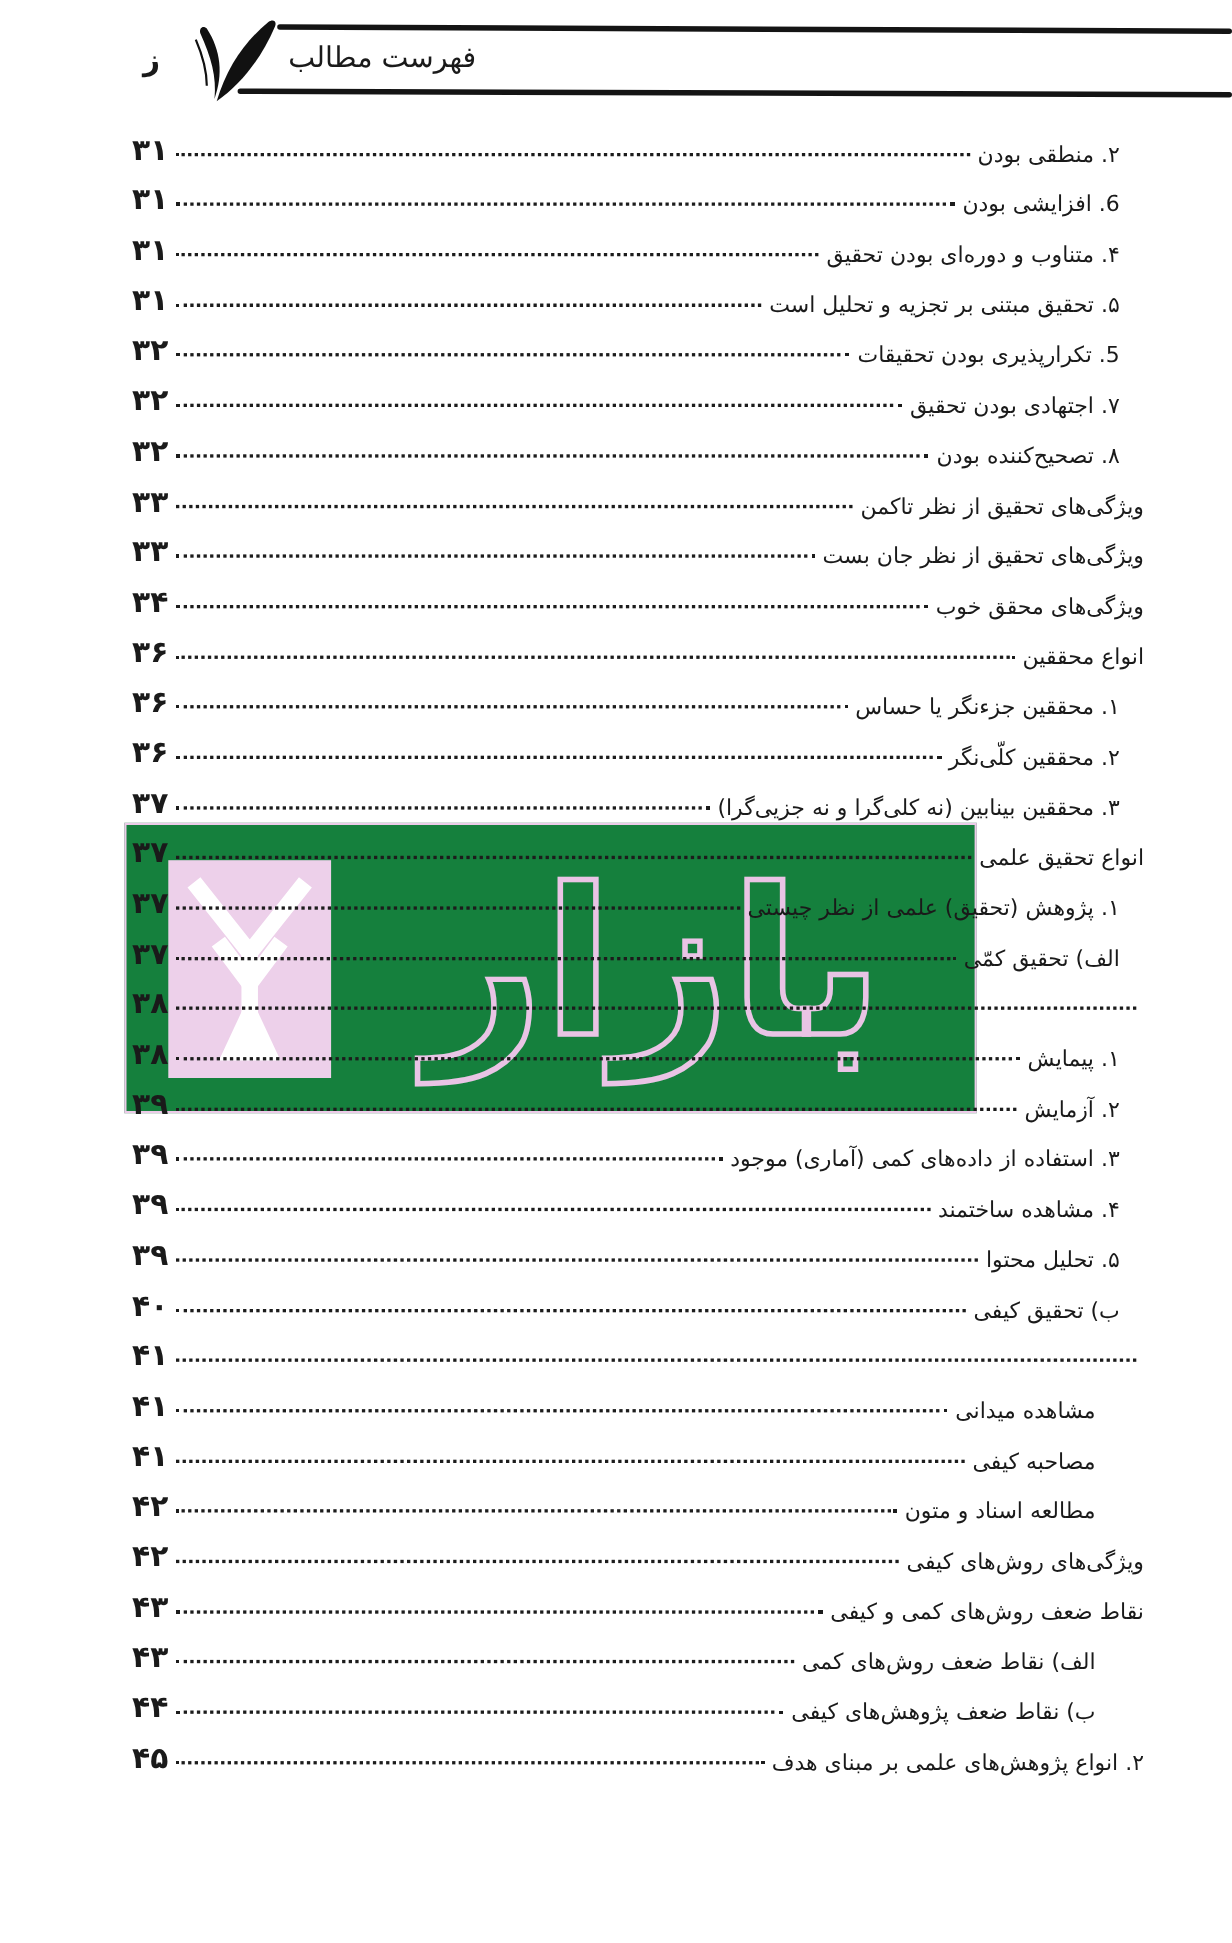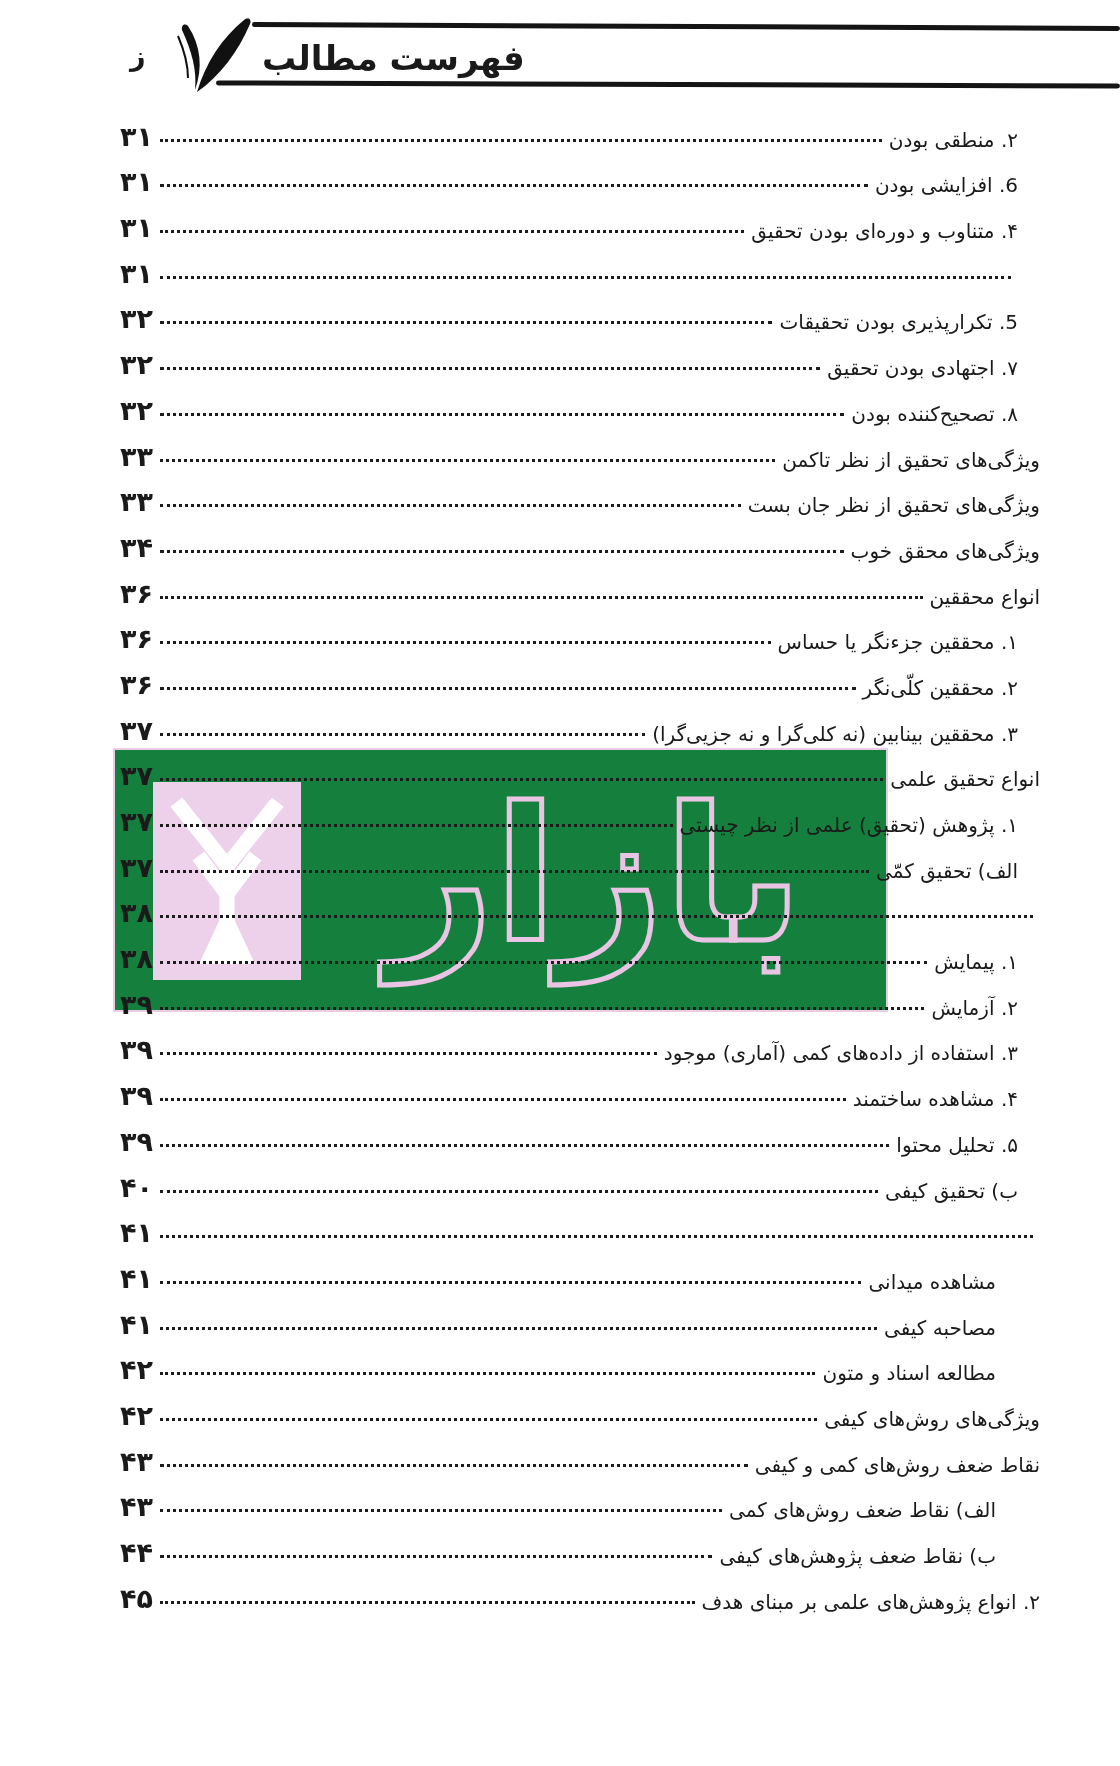--- a/index.html
+++ b/index.html
@@ -10,21 +10,21 @@
     overflow:hidden;
     font-family:"DejaVu Sans", sans-serif;
     color:#1a1a1a;
   }
   
   .hdr-rule{position:absolute;background:#141414;height:5px;border-radius:3px;}
   .hdr-rule.top{left:252px;right:0;top:24px;transform:rotate(0.25deg);}
   .hdr-rule.bottom{left:216px;right:0;top:82px;transform:rotate(0.2deg);}
   .hdr-title{
     position:absolute;left:262px;top:38px;
-    font-size:34px;font-weight:bold;direction:rtl;white-space:nowrap;
+    font-size:26px;font-weight:normal;direction:rtl;white-space:nowrap;
   }
   .hdr-letter{
     position:absolute;left:130px;top:40px;
     font-size:27px;font-weight:bold;direction:rtl;
   }
   .hdr-swoosh{position:absolute;left:166px;top:16px;}
   
   .wm-band{
     position:absolute;left:113px;top:748px;width:775px;height:264px;
     background:#15803d;border:2px solid #eccbe8;
@@ -102,20 +102,21 @@
       <span class="toc-label">6. افزایشی بودن</span>
       <span class="toc-dots"></span>
       <span class="toc-num">۳۱</span>
     </div>
     <div class="toc-row" style="padding-right: 22px;">
       <span class="toc-label">۴. متناوب و دوره‌ای بودن تحقیق</span>
       <span class="toc-dots"></span>
       <span class="toc-num">۳۱</span>
     </div>
     <div class="toc-row" style="padding-right: 22px;">
+      <span class="toc-label">۵. تحقیق مبتنی بر تجزیه و تحلیل است</span>
       <span class="toc-dots"></span>
       <span class="toc-num">۳۱</span>
     </div>
     <div class="toc-row" style="padding-right: 22px;">
       <span class="toc-label">5. تکرارپذیری بودن تحقیقات</span>
       <span class="toc-dots"></span>
       <span class="toc-num">۳۲</span>
     </div>
     <div class="toc-row" style="padding-right: 22px;">
       <span class="toc-label">۷. اجتهادی بودن تحقیق</span>

